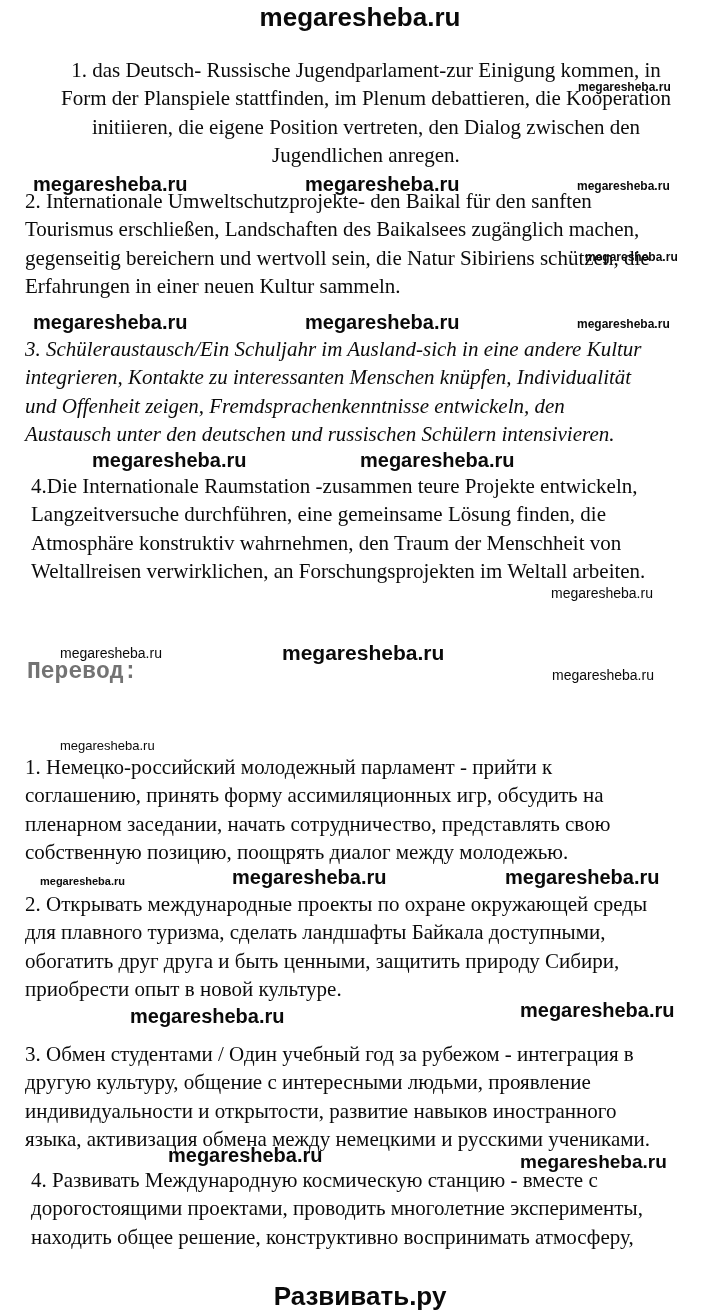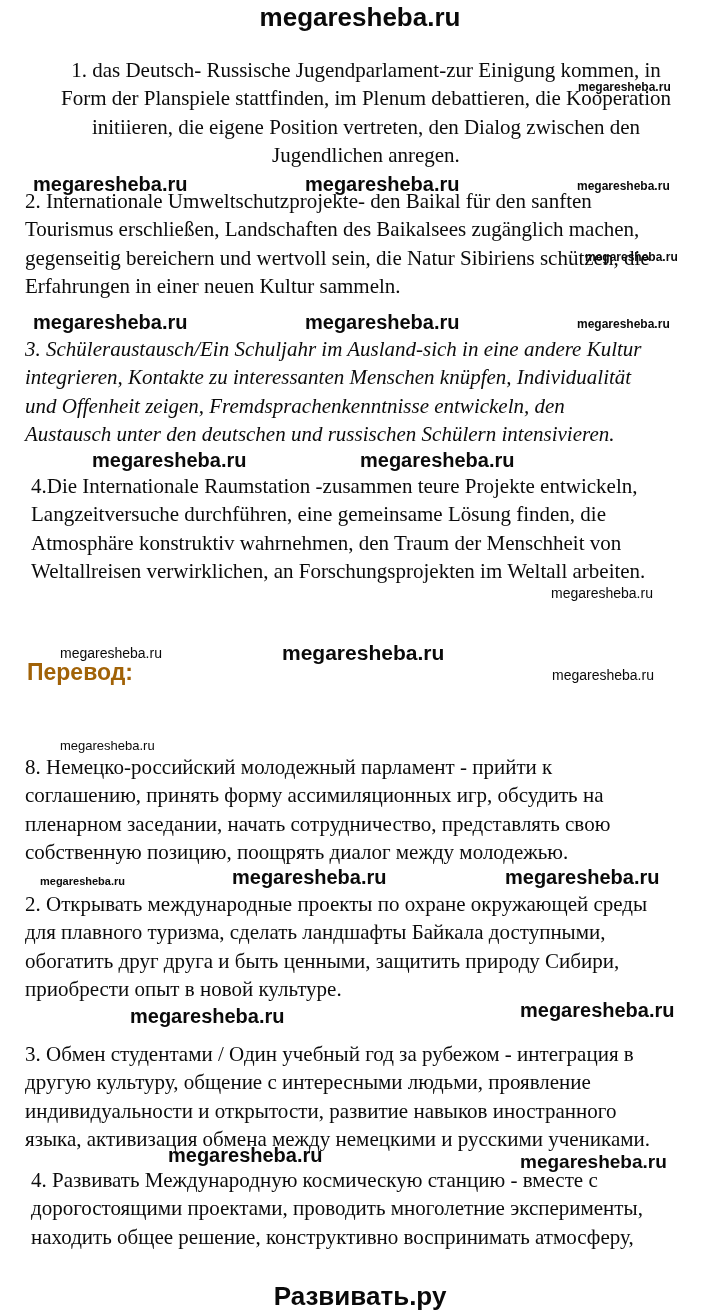--- a/index.html
+++ b/index.html
@@ -34,24 +34,24 @@
     width: 682px;
     font-family: "Liberation Serif", serif;
     font-size: 21px;
     line-height: 28.4px;
     white-space: pre-line;
     color: #0b0b0b;
   }
   .para.indent { left: 31px; width: 676px; }
 
   .heading {
-    font-family: Liberation Sans, sans-serif;
+    font-family: Liberation Mono, monospace;
     font-weight: bold;
     font-size: 23px;
-    color: #a16207;
+    color: #737373;
   }
 
   .wm {
     font-family: "Liberation Sans", sans-serif;
     color: #0a0a0a;
     white-space: nowrap;
   }
   .wm-bold   { font-weight: bold; font-size: 20px; }
   .wm-bold-lg{ font-weight: bold; font-size: 21px; }
   .wm-bold-sm{ font-weight: bold; font-size: 19px; }
@@ -98,21 +98,21 @@
 Weltallreisen verwirklichen, an Forschungsprojekten im Weltall arbeiten.</div>
 <span class="abs wm wm-plain" style="left:551px; top:585px;">megaresheba.ru</span>
 
 <span class="abs wm wm-plain" style="left:60px;  top:645px;">megaresheba.ru</span>
 <span class="abs wm wm-bold-lg" style="left:282px; top:641px;">megaresheba.ru</span>
 <div class="abs heading" style="left:27px; top:659px;">Перевод:</div>
 <span class="abs wm wm-plain" style="left:552px; top:667px;">megaresheba.ru</span>
 
 <span class="abs wm wm-plain" style="left:60px; top:738px; font-size:13px;">megaresheba.ru</span>
 
-<div class="abs para" style="top:753px;">8. Немецко-российский молодежный парламент - прийти к
+<div class="abs para" style="top:753px;">1. Немецко-российский молодежный парламент - прийти к
 соглашению, принять форму ассимиляционных игр, обсудить на
 пленарном заседании, начать сотрудничество, представлять свою
 собственную позицию, поощрять диалог между молодежью.</div>
 
 <span class="abs wm wm-tiny" style="left:40px;  top:875px;">megaresheba.ru</span>
 <span class="abs wm wm-bold" style="left:232px; top:866px;">megaresheba.ru</span>
 <span class="abs wm wm-bold" style="left:505px; top:866px;">megaresheba.ru</span>
 
 <div class="abs para" style="top:890px;">2. Открывать международные проекты по охране окружающей среды
 для плавного туризма, сделать ландшафты Байкала доступными,

